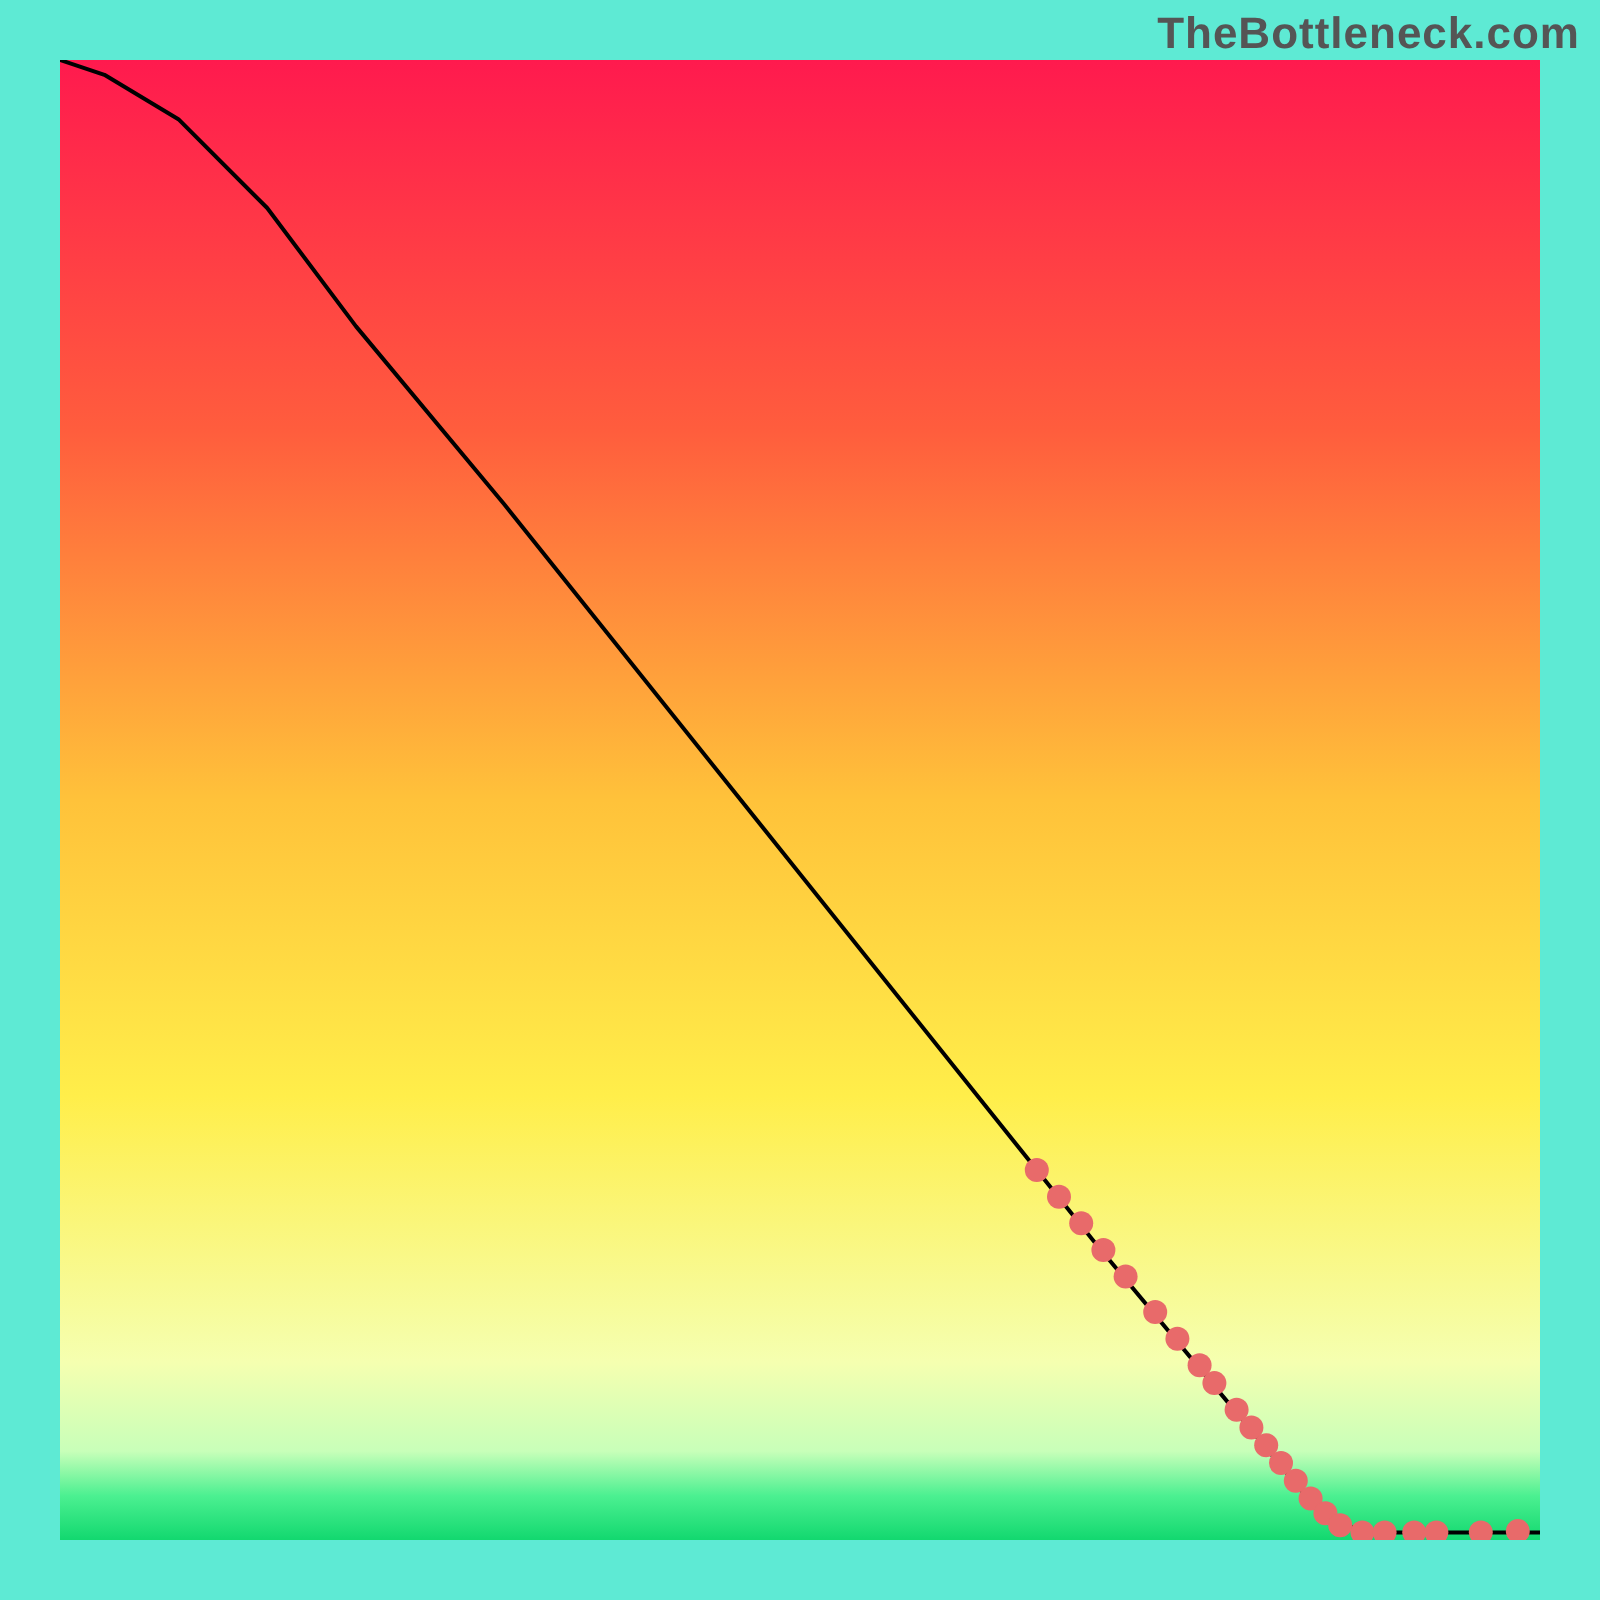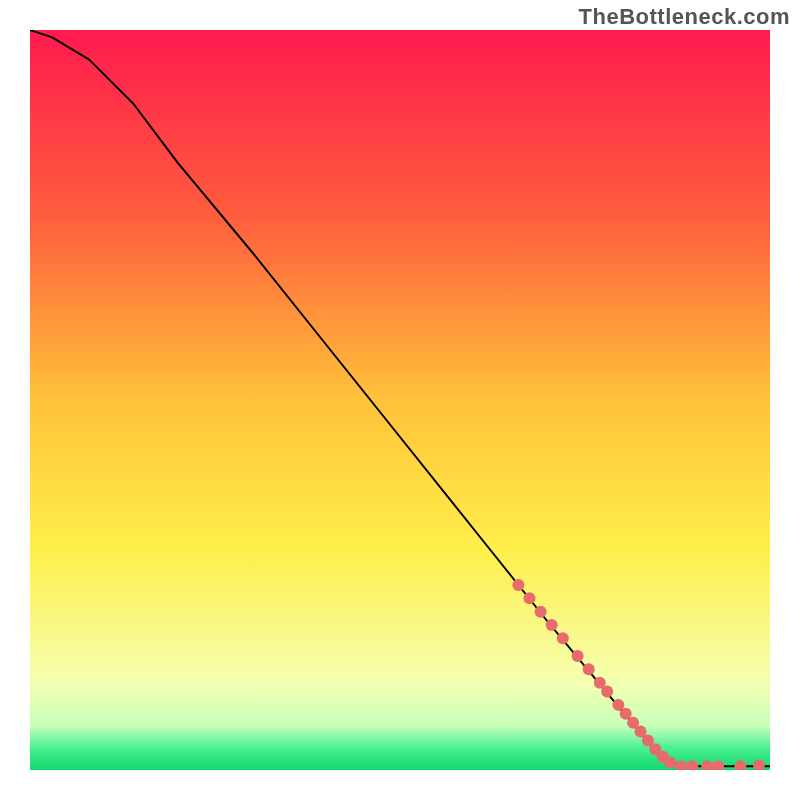--- a/index.html
+++ b/index.html
@@ -8,21 +8,21 @@
     width: 800px;
     height: 800px;
     background: #000;
     font-family: Arial, Helvetica, sans-serif;
     overflow: hidden;
   }
   .frame {
     position: relative;
     width: 800px;
     height: 800px;
-    background: #ffffff;
+    background: #5eead4;
   }
   .watermark {
     position: absolute;
     top: 4px;
     right: 10px;
     color: #555;
     font-size: 22px;
     font-weight: 600;
     letter-spacing: 0.5px;
     user-select: none;

